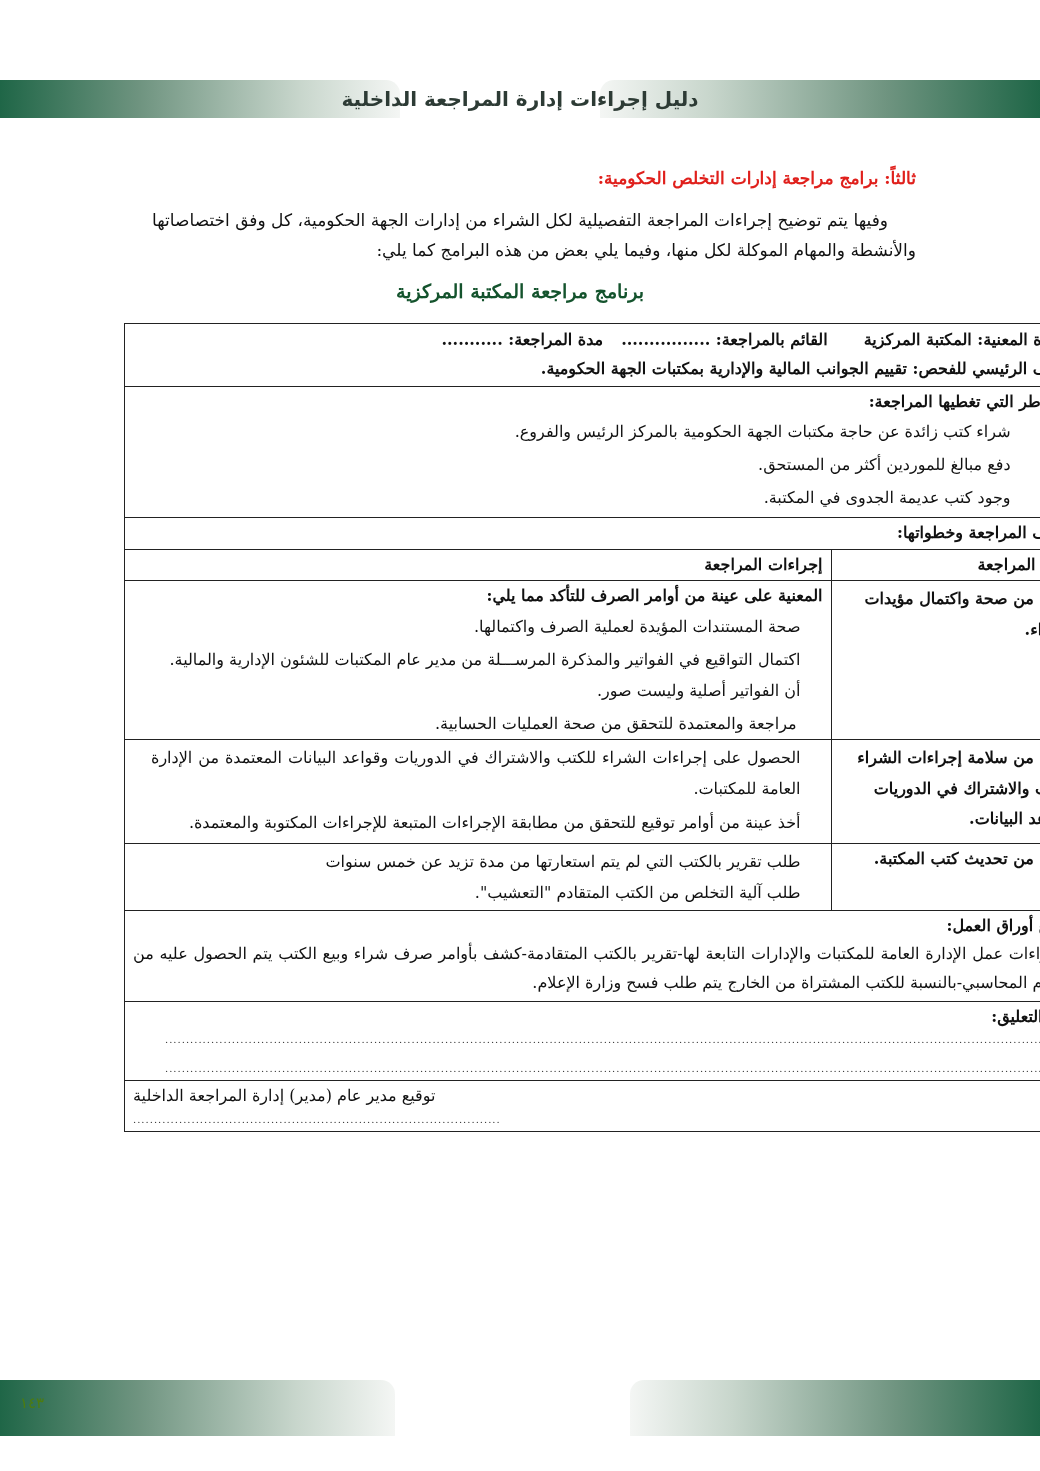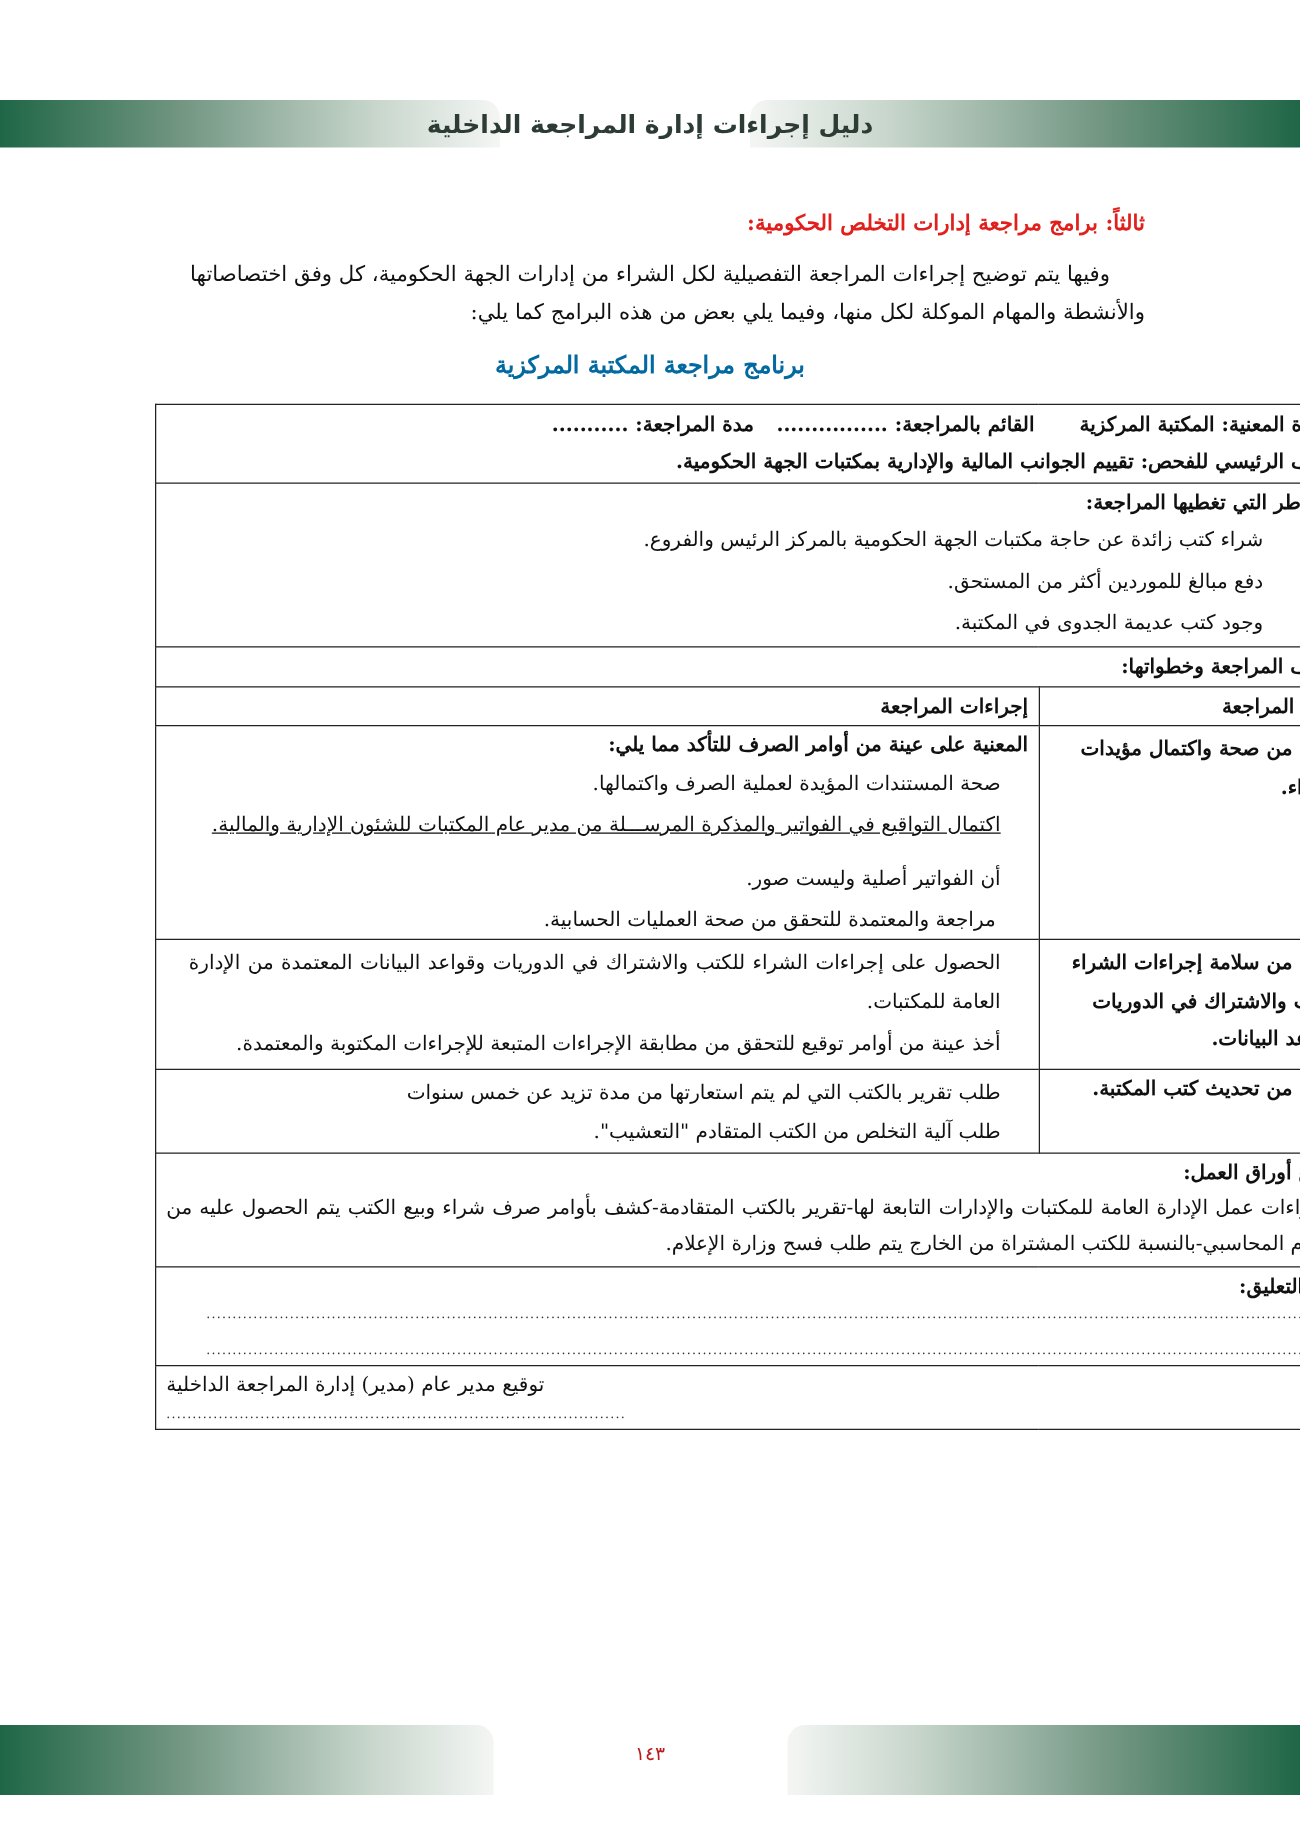--- a/index.html
+++ b/index.html
@@ -12,28 +12,28 @@
       background: linear-gradient(to right, #1f6647 0%, #6f9480 35%, #c8d6cc 75%, #f4f6f4 100%);
       border-top-right-radius: 14px; }
     .band-right { position: absolute; top: 0; bottom: 0; right: 0; width: 410px;
       background: linear-gradient(to left, #1f6647 0%, #6f9480 35%, #c8d6cc 75%, #f4f6f4 100%);
       border-top-left-radius: 14px; }
     .band-top .band-left { width: 400px; }
     .band-top .band-right { width: 440px; }
     .header-title { position: absolute; top: 80px; left: 0; right: 0; height: 38px; line-height: 38px;
       text-align: center; font-family: "DejaVu Sans", sans-serif; font-weight: bold; font-size: 20px;
       color: #2d3b35; direction: rtl; z-index: 2; letter-spacing: -0.5px; }
-    .page-number { position: absolute; top: 1394px; left: 0; right: 0; text-align: center;
-      font-family: "DejaVu Sans", sans-serif; font-size: 15px; color: #b91c1c; }
+    .page-number { position: absolute; top: 1394px; left: 0; right: 0; 
+      font-family: "DejaVu Sans", sans-serif; font-size: 15px; color: #4d7c0f; padding-left: 20px; }
 
     .content { position: absolute; left: 124px; width: 792px; direction: rtl; }
     .section-heading { top: 168px; font-size: 17px; font-weight: bold; color: #e0201c; }
     .intro { top: 205px; font-size: 17px; line-height: 30px; text-align: justify; text-align-last: right; }
     .intro .indent { display: inline-block; width: 28px; }
-    .program-title { top: 280px; text-align: center; font-size: 19px; font-weight: bold; color: #0369a1; }
+    .program-title { top: 280px; text-align: center; font-size: 19px; font-weight: bold; color: #14532d; }
 
     table.audit { position: absolute; top: 323px; left: 124px; width: 793px; border-collapse: collapse;
       direction: rtl; font-size: 16px; line-height: 1.55; }
     table.audit td { border: 1.3px solid #222; vertical-align: top; padding: 3px 8px 3px 8px; text-align: right; }
     .bold { font-weight: bold; }
     .indent-item { padding-right: 64px; }
     .row-gap { margin: 0 0 8px 0; }
     .col-goal { width: 235px; }
     .gap-span { display: inline-block; width: 36px; }
     .dots-line { direction: ltr; font-size: 10px; letter-spacing: 1px; color: #333; overflow: hidden; white-space: nowrap; }
@@ -81,21 +81,21 @@
   </tr>
   <tr>
     <td class="col-goal bold">هدف المراجعة</td>
     <td class="bold">إجراءات المراجعة</td>
   </tr>
   <tr>
     <td class="col-goal bold" style="line-height:1.9;">التأكد من صحة واكتمال مؤيدات الشراء.</td>
     <td>
       <div class="bold" style="margin-bottom:6px;">المعنية على عينة من أوامر الصرف للتأكد مما يلي:</div>
       <div class="indent-item" style="padding-right:22px;margin-bottom:8px;">صحة المستندات المؤيدة لعملية الصرف واكتمالها.</div>
-      <div class="justify" style="padding-right:22px;margin-bottom:18px;text-decoration:underline;">اكتمال التواقيع في الفواتير والمذكرة المرســـلة من مدير عام المكتبات للشئون الإدارية والمالية.</div>
+      <div class="justify" style="padding-right:22px;margin-bottom:6px;">اكتمال التواقيع في الفواتير والمذكرة المرســـلة من مدير عام المكتبات للشئون الإدارية والمالية.</div>
       <div style="padding-right:22px;margin-bottom:8px;text-align:right;">أن الفواتير أصلية وليست صور.</div>
       <div style="padding-right:26px;">مراجعة والمعتمدة للتحقق من صحة العمليات الحسابية.</div>
     </td>
   </tr>
   <tr>
     <td class="col-goal bold justify" style="line-height:1.9;">التأكد من سلامة إجراءات الشراء للكتب والاشتراك في الدوريات وقواعد البيانات.</td>
     <td style="padding-bottom:4px;">
       <div class="justify" style="padding-right:22px;margin-bottom:4px;line-height:1.9;margin-left:18px;">الحصول على إجراءات الشراء للكتب والاشتراك في الدوريات وقواعد البيانات المعتمدة من الإدارة العامة للمكتبات.</div>
       <div class="justify" style="padding-right:22px;line-height:1.9;">أخذ عينة من أوامر توقيع للتحقق من مطابقة الإجراءات المتبعة للإجراءات المكتوبة والمعتمدة.</div>
     </td>

